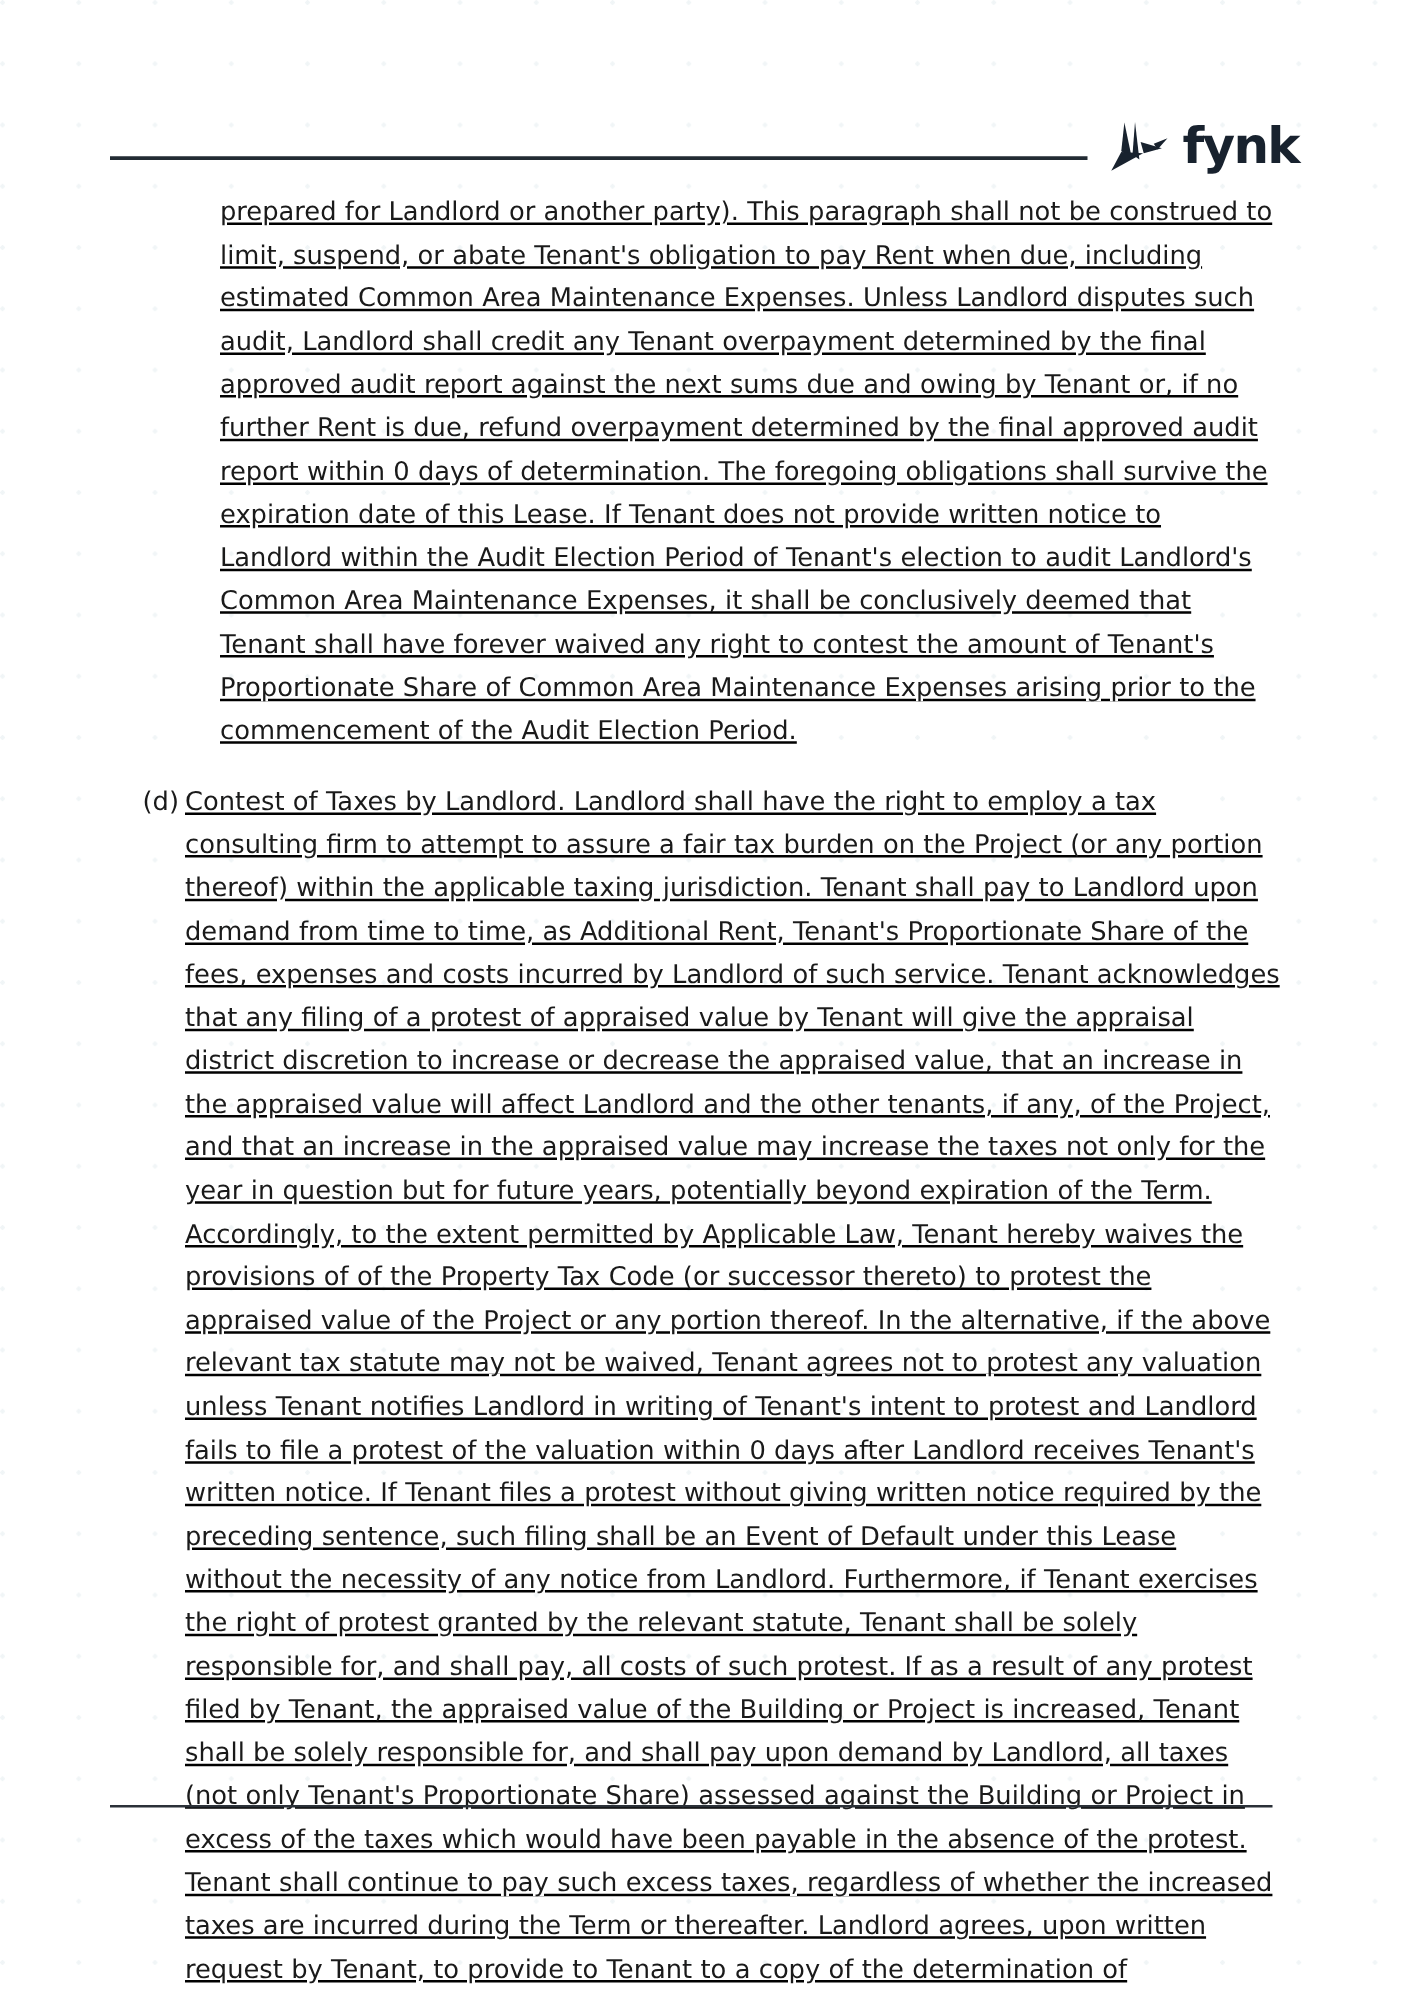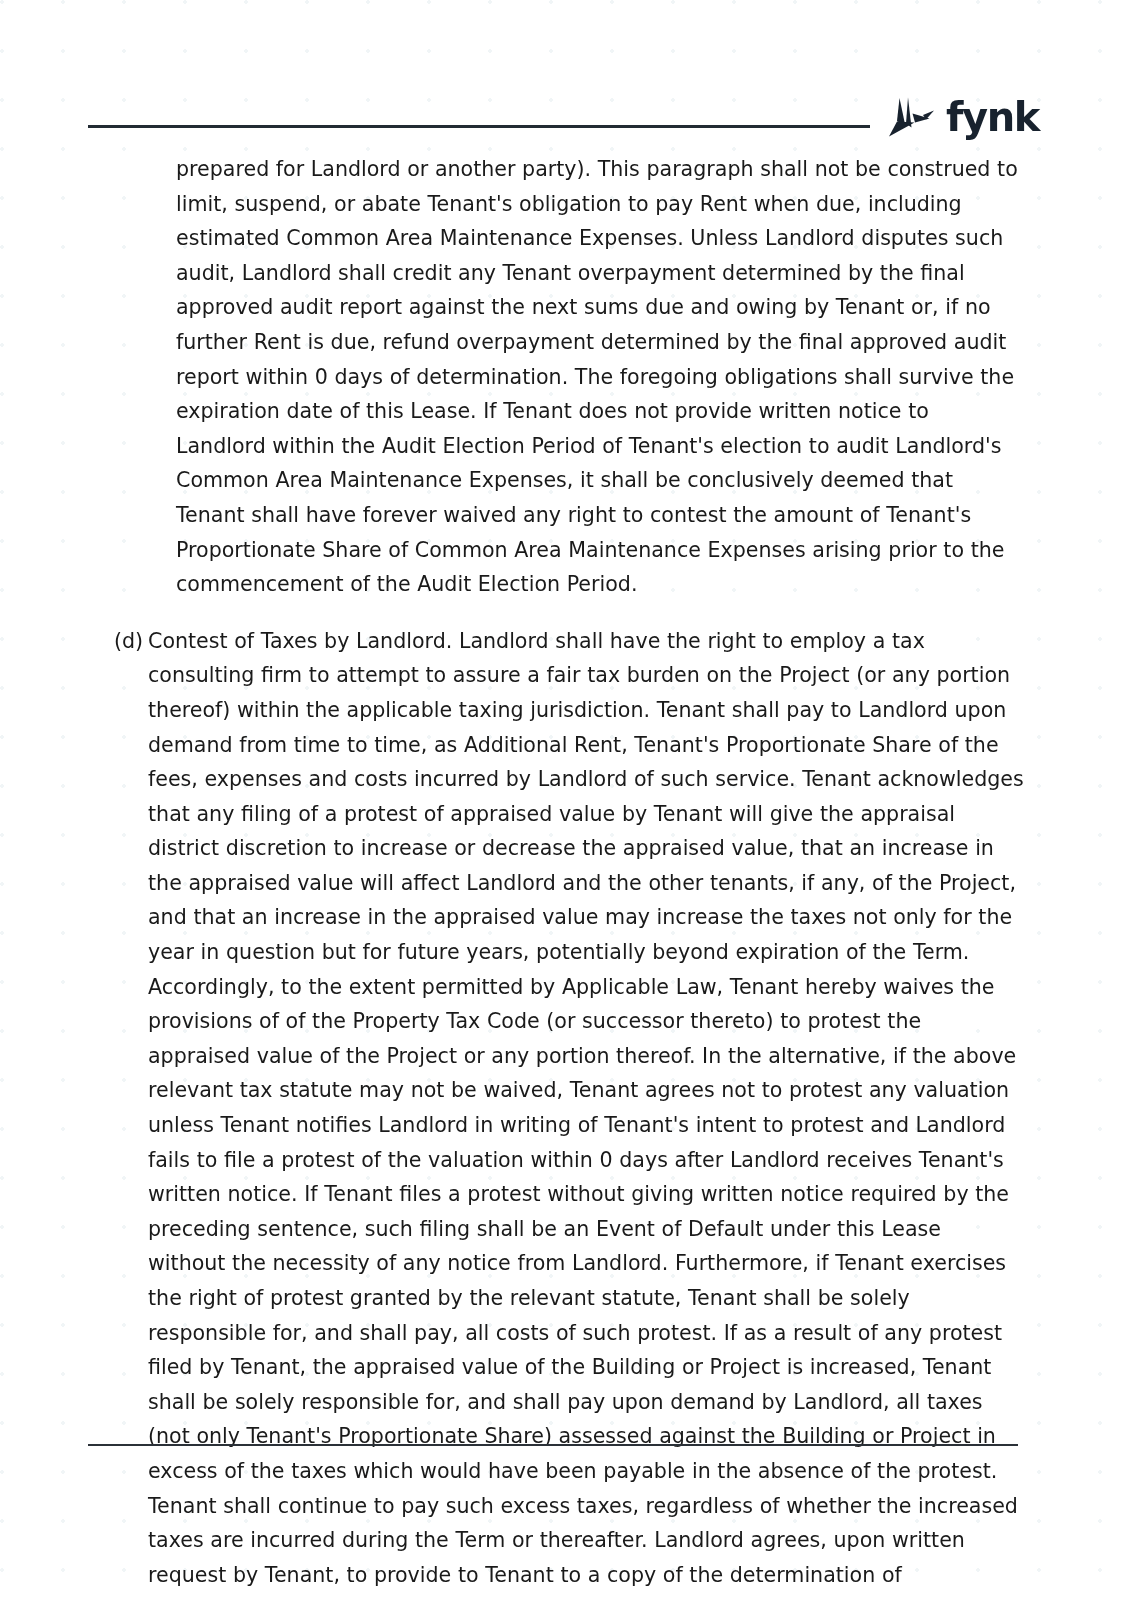--- a/index.html
+++ b/index.html
@@ -61,20 +61,21 @@
     position: relative;
     top: 1px;
   }
 
   
   .content {
     position: absolute;
     top: 152px;
     left: 0;
     right: 0;
+    text-decoration: underline;
   }
 
   .para {
     color: #1a1a1a;
     font-size: 20.6px;
     line-height: 34.6px;
     text-align: left;
     word-spacing: 0.1px;
   }
 

